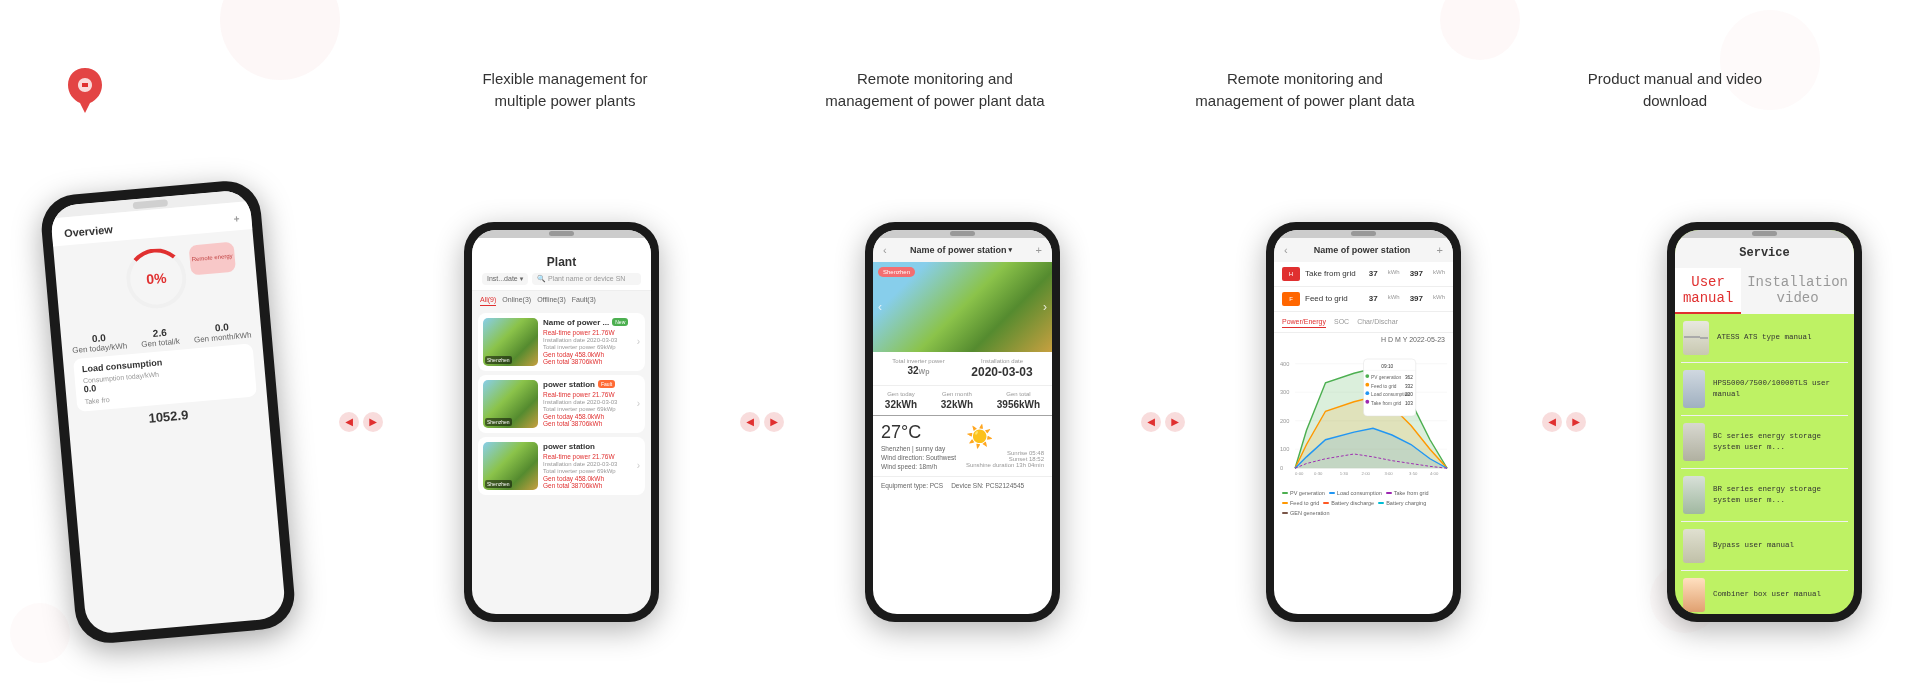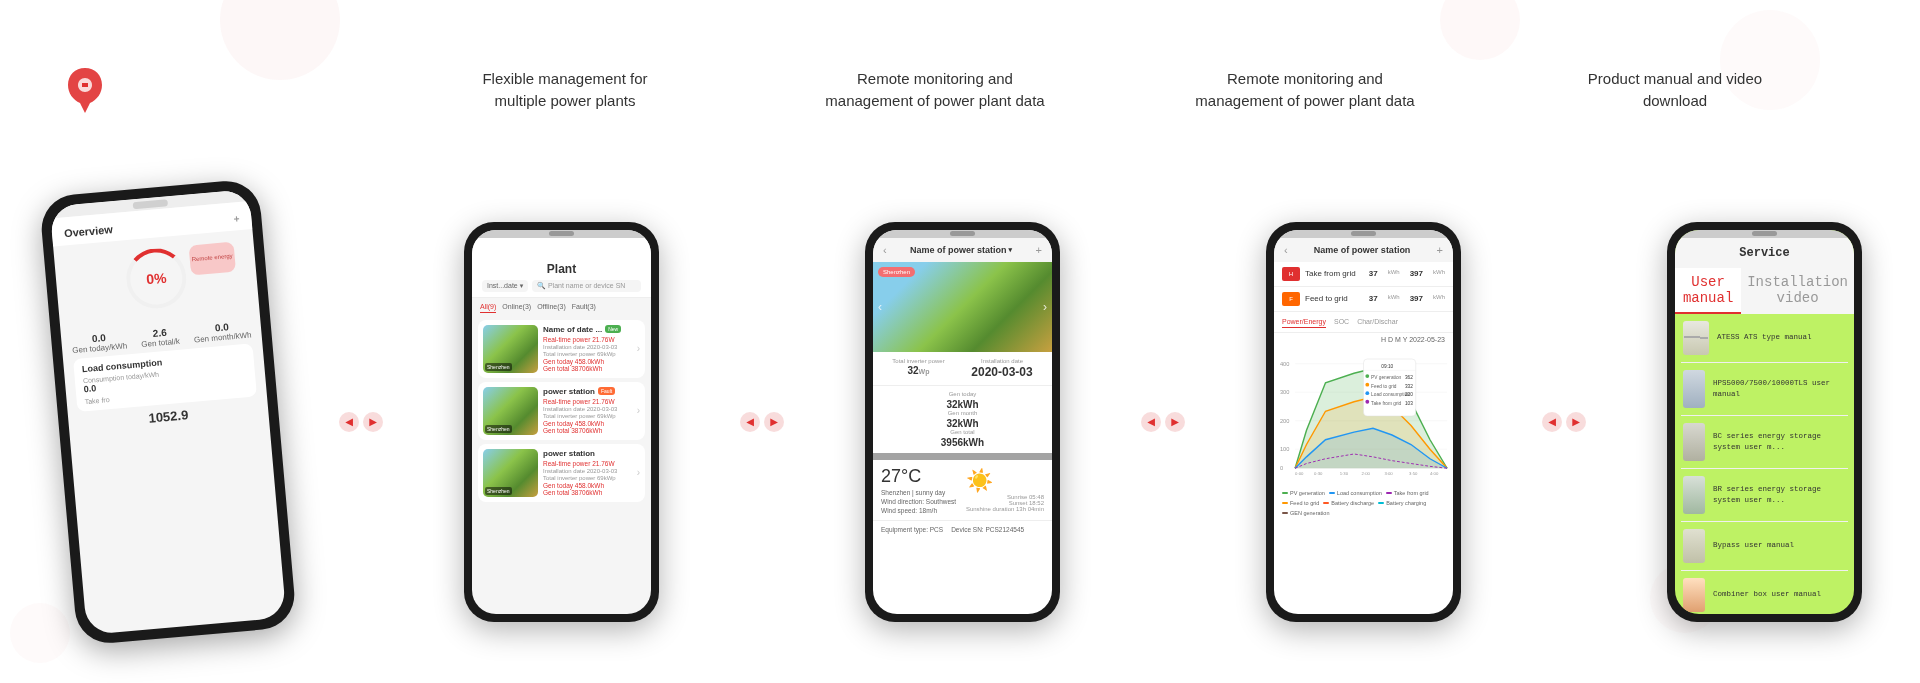--- a/index.html
+++ b/index.html
@@ -185,21 +185,21 @@
       font-weight: 600;
       color: #333;
       margin-bottom: 3px;
     }
 
     
     .screen2 { background: #f5f5f5; }
 
     .screen2-header {
       background: #fff;
-      padding: 24px 10px 5px;
+      padding: 17px 10px 5px;
       border-bottom: 1px solid #eee;
     }
 
     .screen2-title {
       font-size: 12px;
       font-weight: 600;
       color: #333;
       text-align: center;
       margin-bottom: 4px;
     }
@@ -732,21 +732,21 @@
           <div class="tab-item">Fault(3)</div>
         </div>
 
         <div class="plant-card">
           <div class="plant-thumb">
             <div style="width:100%;height:100%;background:linear-gradient(135deg,#87CEEB 0%,#8BC34A 40%,#558B2F 70%,#c8a040 100%);"></div>
             <div class="plant-thumb-label">Shenzhen</div>
           </div>
           <div class="plant-info">
             <div class="plant-name-row">
-              <span class="plant-name">Name of date ...</span>
+              <span class="plant-name">Name of power ...</span>
               <span class="badge-new">New</span>
             </div>
             <div class="plant-detail">Real-time power 21.76W</div>
             <div class="plant-meta">Installation date    2020-03-03</div>
             <div class="plant-meta">Total inverter power  69kWp</div>
             <div class="plant-stat">Gen today   458.0kWh</div>
             <div class="plant-stat">Gen total   38706kWh</div>
           </div>
           <div style="font-size:10px;color:#ccc;align-self:center;">›</div>
         </div>
@@ -819,21 +819,21 @@
             <div style="font-size:6px;color:#999;margin-bottom:1px;">Total inverter power</div>
             <div style="font-size:10px;font-weight:700;color:#333;">
               <span>32</span><span style="font-size:7px;color:#999;">Wp</span>
             </div>
           </div>
           <div style="text-align:center;">
             <div style="font-size:6px;color:#999;margin-bottom:1px;">Installation date</div>
             <div style="font-size:12px;font-weight:600;color:#333;">2020-03-03</div>
           </div>
         </div>
-        <div style="display:flex;justify-content:space-around;padding:5px 0;border-bottom:7px solid #a3a3a3;flex-direction:column;">
+        <div style="display:flex;justify-content:space-around;padding:5px 0;border-bottom:1px solid #a3a3a3;">
           <div style="text-align:center;">
             <div style="font-size:6px;color:#999;margin-bottom:2px;">Gen today</div>
             <div style="font-size:10px;font-weight:700;color:#333;">32kWh</div>
           </div>
           <div style="text-align:center;">
             <div style="font-size:6px;color:#999;margin-bottom:2px;">Gen month</div>
             <div style="font-size:10px;font-weight:700;color:#333;">32kWh</div>
           </div>
           <div style="text-align:center;">
             <div style="font-size:6px;color:#999;margin-bottom:2px;">Gen total</div>

